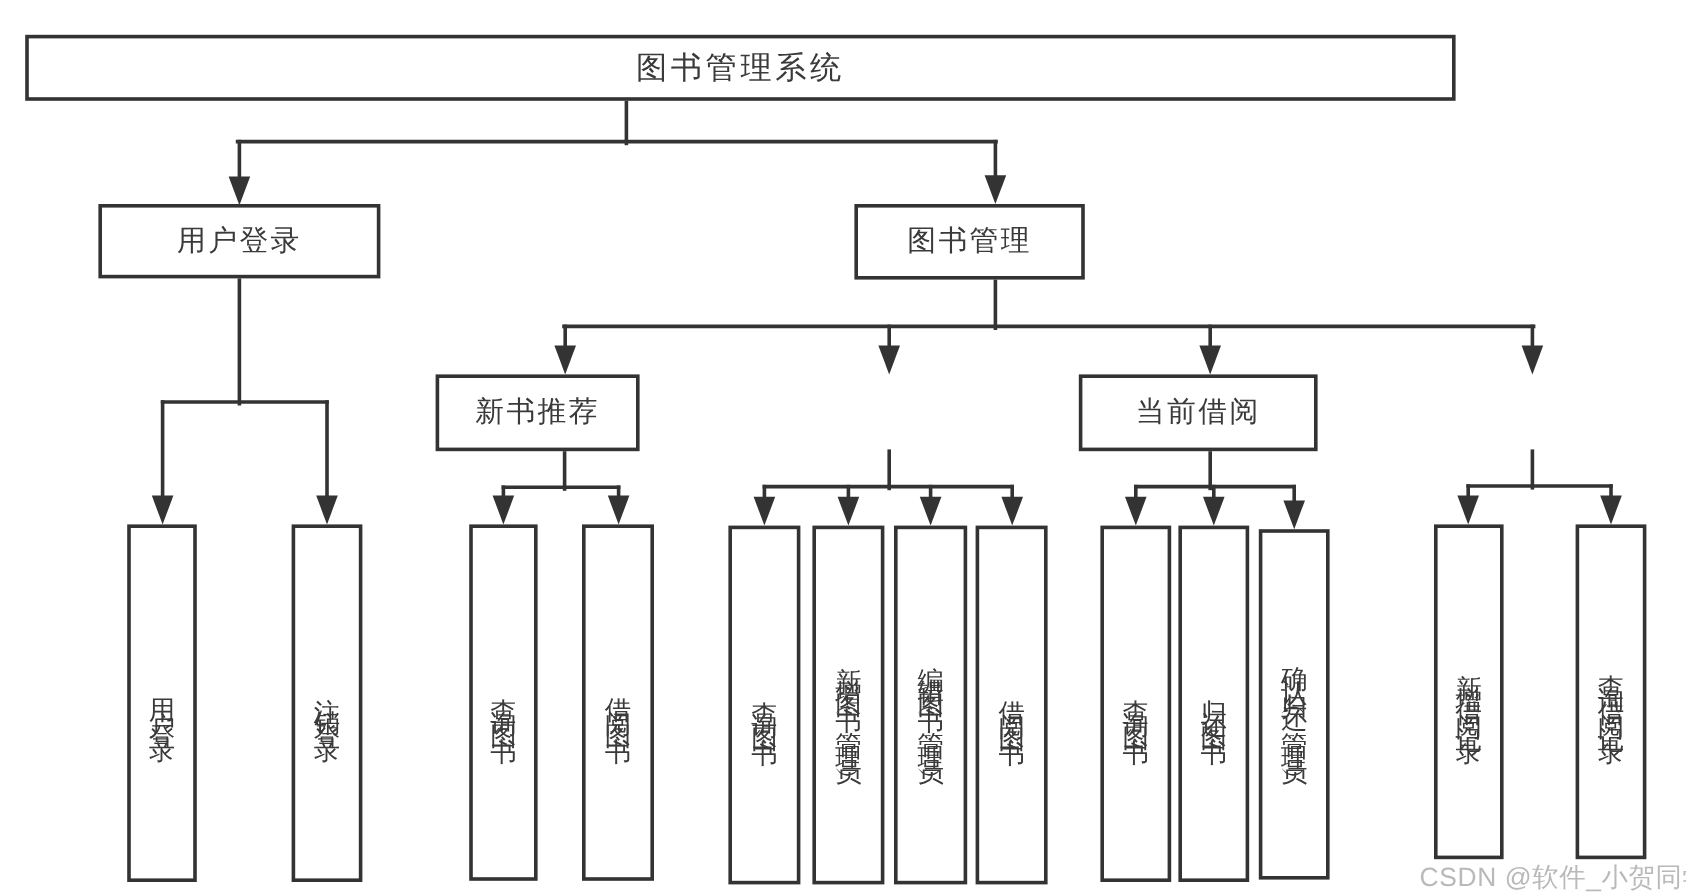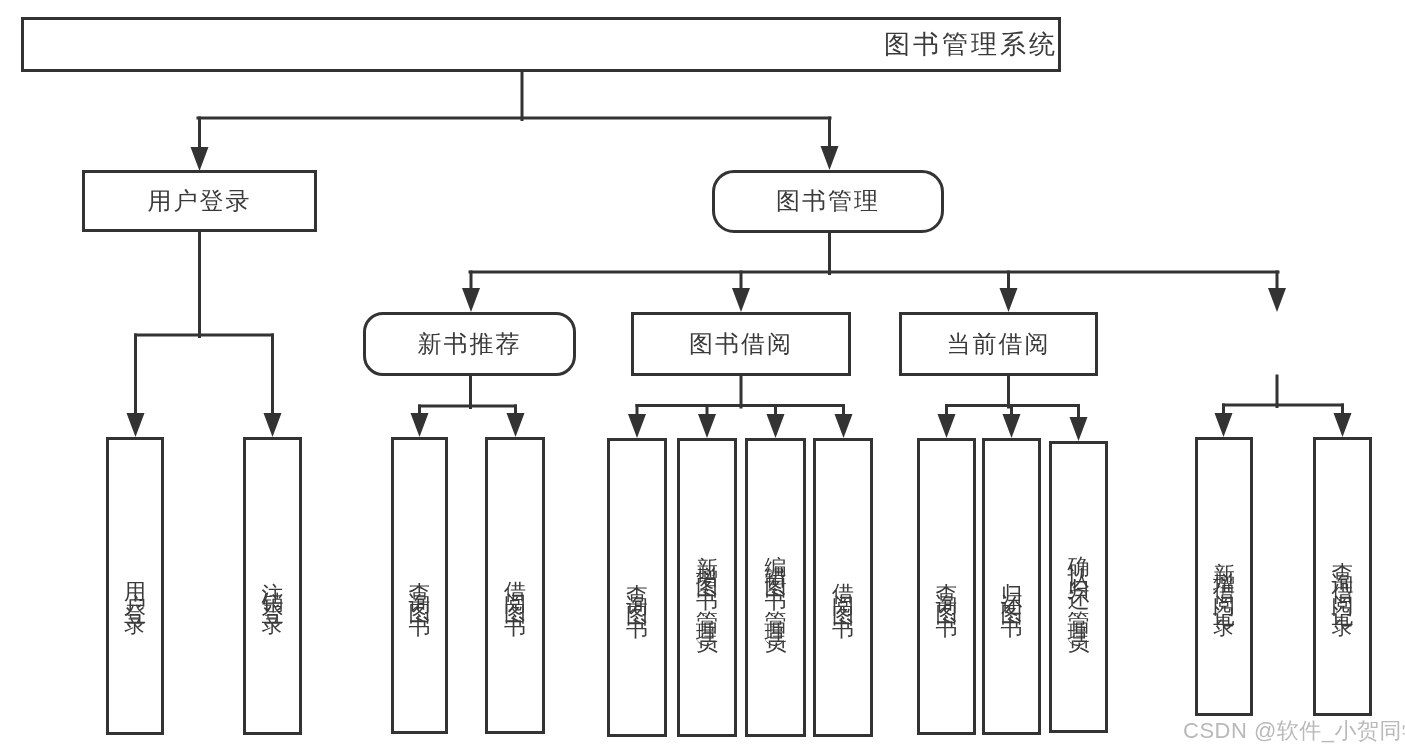--- a/index.html
+++ b/index.html
@@ -127,36 +127,33 @@
     <polygon points="1069.5,417 1087.5,417 1078.5,441"></polygon>
 
     <line x1="1277" y1="376" x2="1277" y2="406.5"></line>
     <line x1="1223.5" y1="405" x2="1342.5" y2="405"></line>
     <line x1="1223.5" y1="405" x2="1223.5" y2="416"></line>
     <polygon points="1214.5,413 1232.5,413 1223.5,437"></polygon>
     <line x1="1342.5" y1="405" x2="1342.5" y2="416"></line>
     <polygon points="1333.5,413 1351.5,413 1342.5,437"></polygon>
   </svg>
 
-  <div class="node root" style="left:21px; top:17px; width:1040px; height:55px;justify-content:flex-end;">
+  <div class="node root" style="left:21px; top:29px; width:1192px; height:55px;">
     <span class="label">图书管理系统</span>
   </div>
 
   <div class="node" style="left:82px; top:170px; width:235px; height:62px;">
     <span class="label">用户登录</span>
   </div>
-  <div class="node" style="left:712px; top:170px; width:232px; height:63px;border-radius:22px;">
+  <div class="node" style="left:712px; top:170px; width:192px; height:63px;">
     <span class="label">图书管理</span>
   </div>
 
-  <div class="node" style="left:363px; top:312px; width:213px; height:64px;border-radius:20px;">
+  <div class="node" style="left:363px; top:312px; width:170px; height:64px;">
     <span class="label">新书推荐</span>
-  </div>
-  <div class="node" style="left:631px; top:312px; width:220px; height:64px;">
-    <span class="label">图书借阅</span>
   </div>
   <div class="node" style="left:899px; top:312px; width:199px; height:64px;">
     <span class="label">当前借阅</span>
   </div>
 
   <div class="node leaf" style="left:106px; top:437px; width:58px; height:298px;">
     <span class="label">用户登录</span>
   </div>
   <div class="node leaf" style="left:243px; top:437px; width:59px; height:298px;">
     <span class="label">注销登录</span>

